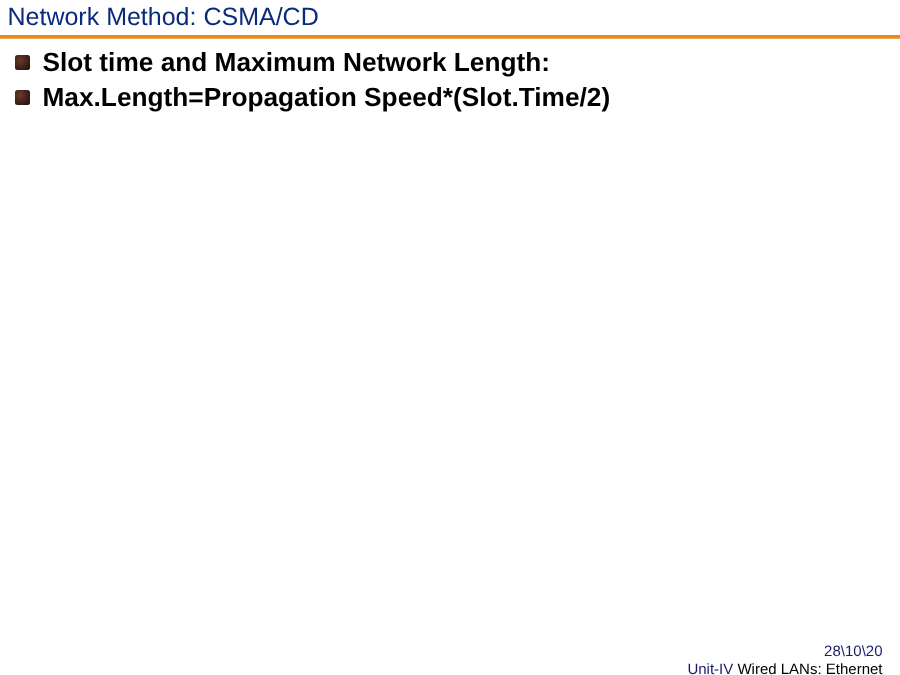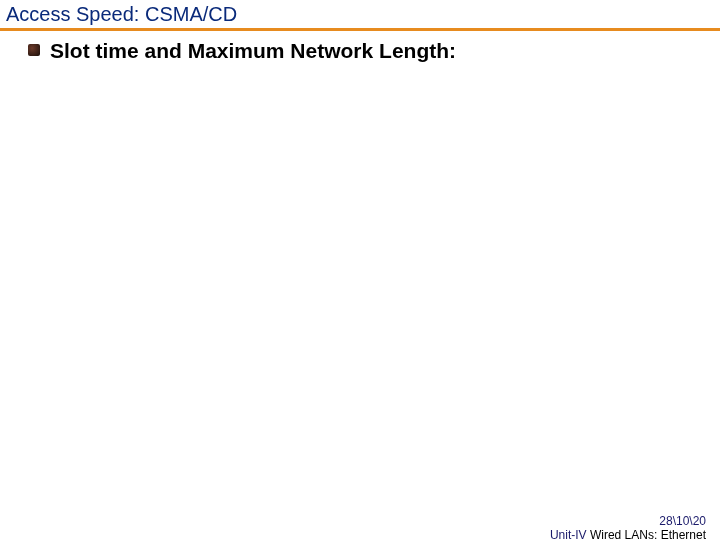--- a/index.html
+++ b/index.html
@@ -13,21 +13,21 @@
   }
   .title-bar {
     width: 100%;
     padding: 3px 6px 2px 6px;
     border-bottom: 3px solid #e78b1f;
     font-size: 20px;
     color: #0a2a7a;
     font-weight: 400;
   }
   .content {
-    padding: 6px 10px 0 28px;
+    padding: 6px 10px 0 12px;
   }
   .bullet-line {
     position: relative;
     font-size: 21px;
     font-weight: 700;
     color: #000;
     line-height: 1.35;
     padding-left: 22px;
   }
   .bullet-line::before {
@@ -64,26 +64,29 @@
   .footer-right {
     flex: 0 0 auto;
     color: #404040;
     font-size: 15px;
   }
 </style>
 </head>
 <body>
 
 <div class="title-bar">
-  <span>Access Speed: CSMA/CD</span>
+  <span>Network Method: CSMA/CD</span>
 </div>
 
 <div class="content">
   <div class="bullet-line">
     <span>Slot time and Maximum Network Length:</span>
+  </div>
+  <div class="bullet-line">
+    <span>Max.Length=Propagation Speed*(Slot.Time/2)</span>
   </div>
 </div>
 
 <div class="footer">
   <div class="footer-left">28\10\20</div>
   <div class="footer-center">
     <span class="unit">Unit-IV</span><span> Wired LANs: Ethernet</span>
   </div>
   <div class="footer-right">20</div>
 </div>

